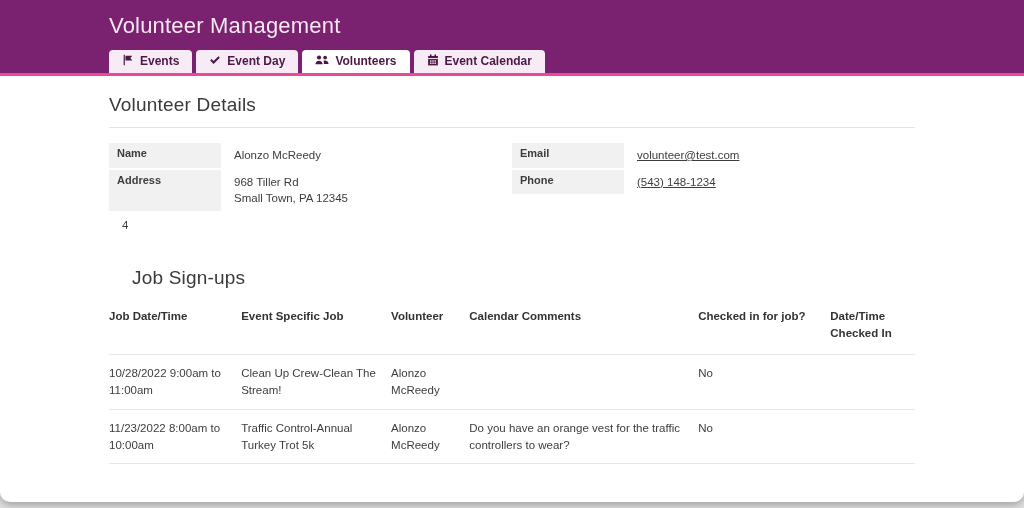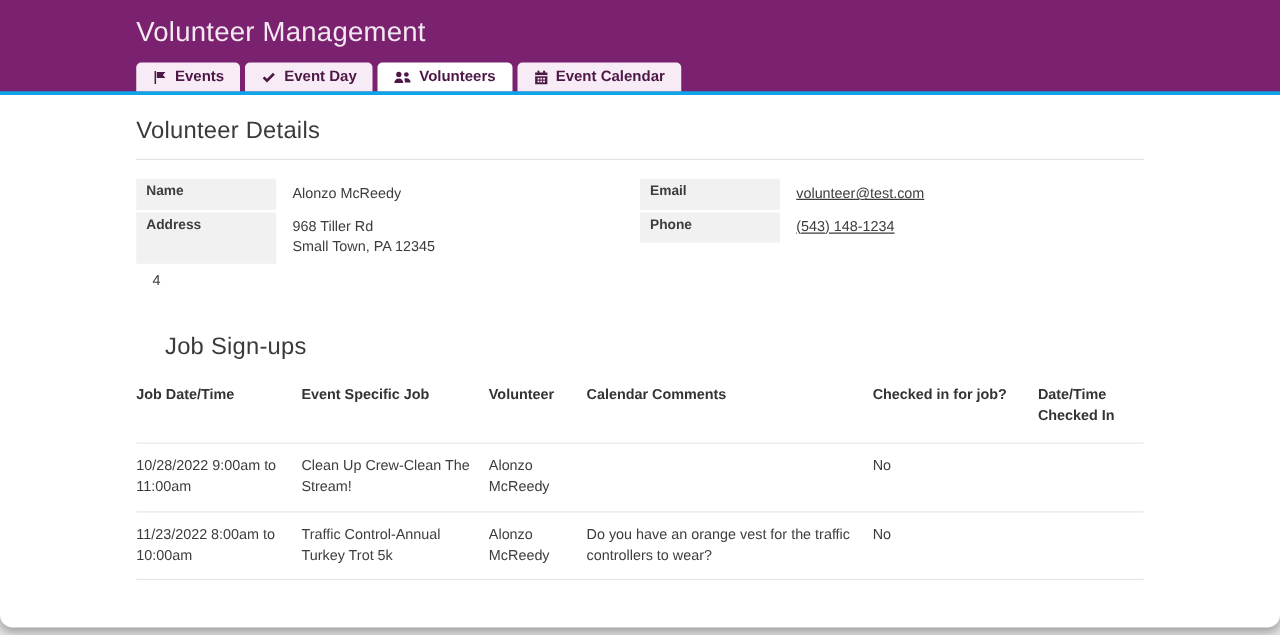--- a/index.html
+++ b/index.html
@@ -10,25 +10,25 @@
     color:#3d3d3d;
   }
   .page {
     width:1024px; height:502px; background:#fff;
     border-radius:0 0 10px 10px; overflow:hidden;
     box-shadow:0 3px 8px rgba(0,0,0,.3);
   }
   .inner { width:806px; margin:0 auto; }
 
   
-  .banner { background:#7a2170; border-bottom:3px solid #0ea5e9; padding-top:13px; }
+  .banner { background:#7a2170; border-bottom:3px solid #ec4899; padding-top:13px; }
   .app-title { color:#f4e8f1; font-size:22px; font-weight:400; letter-spacing:.2px; margin-bottom:11px; }
   .tabs { display:flex; gap:4px; }
   .tab {
-    display:flex; align-items:flex-end; gap:6px;
+    display:flex; align-items:flex-start; gap:6px;
     background:#f7ecf5; color:#4d1746;
     font-size:12px; font-weight:600;
     padding:4px 13px 5px; border-radius:4px 4px 0 0;
     cursor:pointer; white-space:nowrap;
   }
   .tab.active { background:#ffffff; }
   .tab svg { fill:#4d1746; display:block; }
 
   
   .crumbbar { background:#ededed; font-size:11px; color:#4a4a4a; }

